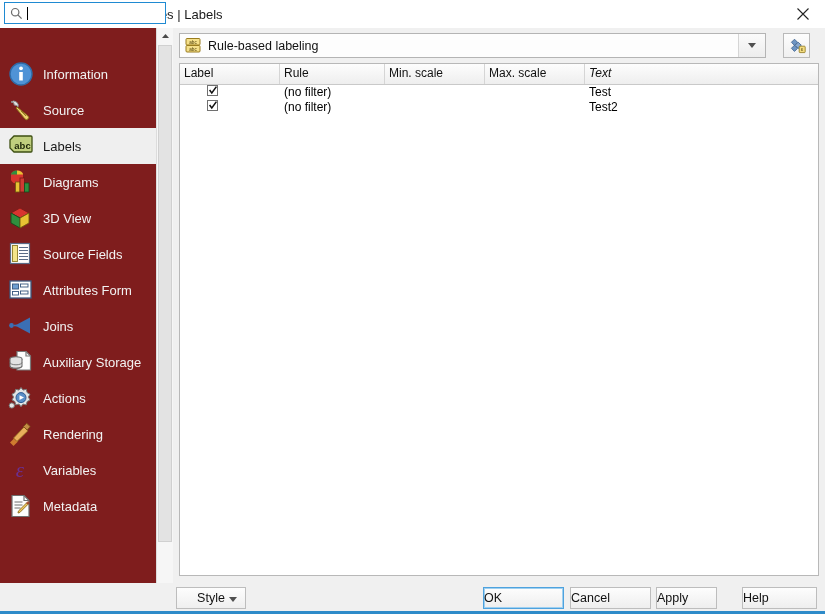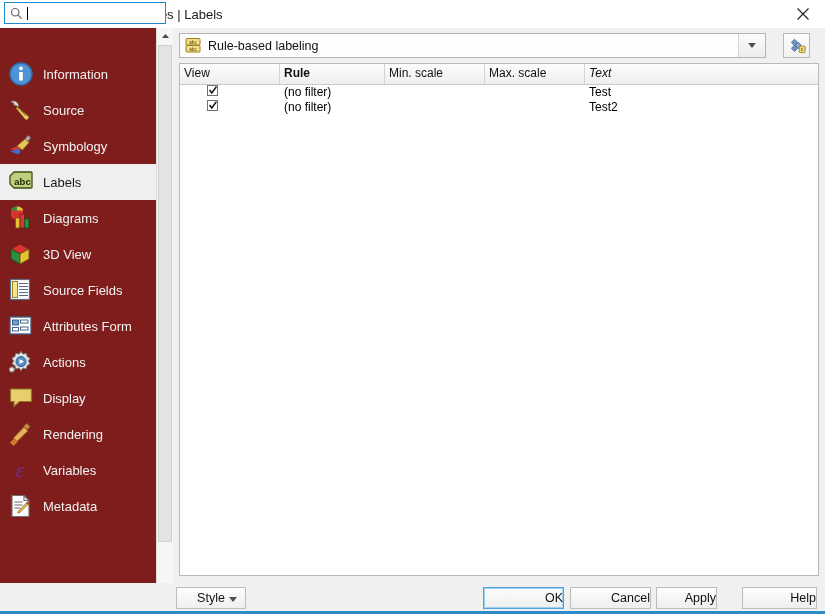--- a/index.html
+++ b/index.html
@@ -321,21 +321,21 @@
   .style-btn .tri-down { position: absolute; right: 8px; top: 9px; }
   .btn {
     position: absolute;
     top: 4px;
     height: 22px;
     background: linear-gradient(#fdfdfd, #eeeeee);
     border: 1px solid #bdbdbd;
     box-sizing: border-box;
     display: flex;
     align-items: center;
-    justify-content: flex-end;
+    justify-content: flex-start;
     font-size: 12.5px;
     color: #111;
     cursor: default;
   }
   .btn.primary {
     border: 1px solid #4ea2de;
     box-shadow: 0 0 0 1px #9fd0f0 inset;
   }
 </style>
 </head>
@@ -370,31 +370,20 @@
         </div>
         <div class="navitem">
           <span class="navicon">
             <svg width="26" height="26" viewBox="0 0 26 26">
               <path d="M3 5 a4.5 4.5 0 0 1 7 5 l-1.6 -1.6 l-2.2 -.4 l-.4 -2.2 z" fill="#e3e3e3" stroke="#8d8d8d" stroke-width="1"></path>
       <path d="M9 10 L20 19 a2 2 0 0 1 -3 3 L8 11 z" fill="#f0d071" stroke="#8c7318" stroke-width="1"></path>
       <path d="M13 14 L18 19" stroke="#8c7318" stroke-width="0.9"></path>
             </svg>
           </span>
           <span class="navlabel">Source</span>
-        </div>
-        <div class="navitem">
-          <span class="navicon">
-            <svg width="26" height="26" viewBox="0 0 26 26">
-              <path d="M2 16 l8 -3 l3 3 l-3 3 z" fill="#cf3b3b"></path>
-      <path d="M2 18.4 l8 -2.3 l3 2.6 l-3 2.6 z" fill="#3b6fcf"></path>
-      <path d="M9 13 l8 -7 l4 3.6 l-6.5 7.4 z" fill="#e9c45c" stroke="#8b6f1b" stroke-width="0.9"></path>
-      <path d="M17 6 l3.2 -3.4 l2.3 2 l-2.5 4 z" fill="#b0b0b0" stroke="#777" stroke-width="0.8"></path>
-            </svg>
-          </span>
-          <span class="navlabel">Symbology</span>
         </div>
         <div class="navitem selected">
           <span class="navicon">
             <svg width="26" height="26" viewBox="0 0 26 26">
               <path d="M2 7 L6 3 H23 a1 1 0 0 1 1 1 v14 a1 1 0 0 1 -1 1 H6 L2 15 z" fill="#c0cf7e" stroke="#3d4f12" stroke-width="1.3"></path>
       <text x="14.5" y="15.5" font-size="9.5" text-anchor="middle" fill="#1d2608" font-family="Liberation Sans, sans-serif" font-weight="bold">abc</text>
             </svg>
           </span>
           <span class="navlabel">Labels</span>
         </div>
@@ -441,35 +430,49 @@
       <rect x="12.5" y="7" width="7.5" height="3" fill="#fff" stroke="#35567d" stroke-width="0.9"></rect>
       <rect x="4.5" y="14.5" width="6" height="3.5" fill="#fff" stroke="#35567d" stroke-width="0.9"></rect>
       <rect x="12.5" y="14" width="7.5" height="3" fill="#fff" stroke="#35567d" stroke-width="0.9"></rect>
             </svg>
           </span>
           <span class="navlabel">Attributes Form</span>
         </div>
         <div class="navitem">
           <span class="navicon">
             <svg width="26" height="26" viewBox="0 0 26 26">
+              <circle cx="3.5" cy="12.5" r="2.4" fill="#3b6fb5"></circle>
+      <path d="M22 4.5 L22 20.5 L7 12.5 z" fill="#3b6fb5"></path>
+      <path d="M6 12.5 L9 12.5" stroke="#3b6fb5" stroke-width="1.6"></path>
+            </svg>
+          </span>
+          <span class="navlabel">Joins</span>
+        </div>
+        <div class="navitem">
+          <span class="navicon">
+            <svg width="26" height="26" viewBox="0 0 26 26">
+              <path d="M9 2.5 h9 l4.5 4.5 v14 h-13.5 z" fill="#fdfdfd" stroke="#7a7a7a" stroke-width="1.2"></path>
+      <path d="M18 2.5 v4.5 h4.5" fill="none" stroke="#7a7a7a" stroke-width="1.2"></path>
+      <ellipse cx="8" cy="10" rx="6" ry="2.3" fill="#e2e2e2" stroke="#6f6f6f" stroke-width="1.1"></ellipse>
+      <path d="M2 10 v7 a6 2.3 0 0 0 12 0 v-7" fill="#e2e2e2" stroke="#6f6f6f" stroke-width="1.1"></path>
+      <path d="M2 13.5 a6 2.3 0 0 0 12 0 M2 17 a6 2.3 0 0 0 12 0" fill="none" stroke="#6f6f6f" stroke-width="0.9"></path>
+            </svg>
+          </span>
+          <span class="navlabel">Auxiliary Storage</span>
+        </div>
+        <div class="navitem">
+          <span class="navicon">
+            <svg width="26" height="26" viewBox="0 0 26 26">
               <path d="M13 2.5 l2 2.6 l3.3 -.8 l.8 3.3 l2.9 1.6 l-1.6 2.9 l1.6 2.9 l-2.9 1.6 l-.8 3.3 l-3.3 -.8 l-2 2.6 l-2 -2.6 l-3.3 .8 l-.8 -3.3 l-2.9 -1.6 l1.6 -2.9 l-1.6 -2.9 l2.9 -1.6 l.8 -3.3 l3.3 .8 z" fill="#e4e4e4" stroke="#777" stroke-width="1"></path>
       <circle cx="13" cy="12.6" r="5" fill="#5a8fc7" stroke="#2f5e94" stroke-width="1"></circle>
       <path d="M11.5 10.2 L16 12.6 L11.5 15 z" fill="#fff"></path>
       <circle cx="3.8" cy="20.5" r="2.6" fill="#e4e4e4" stroke="#777" stroke-width="1"></circle>
             </svg>
           </span>
           <span class="navlabel">Actions</span>
-        </div>
-        <div class="navitem">
-          <span class="navicon">
-            <svg width="26" height="26" viewBox="0 0 26 26">
-              <path d="M2.5 4 h21 v12.5 h-12 l-5.5 5 v-5 h-3.5 z" fill="#e8cf6b" stroke="#8d7524" stroke-width="1.2"></path>
-            </svg>
-          </span>
-          <span class="navlabel">Display</span>
         </div>
         <div class="navitem">
           <span class="navicon">
             <svg width="26" height="26" viewBox="0 0 26 26">
               <path d="M2 21.5 l4.5 -4.5 l3.5 3.5 l-4.5 4.5 z" fill="#cf7b2f"></path>
       <path d="M5.5 17 l10.5 -11 l4 3.8 l-11 10.7 z" fill="#e9b05c" stroke="#8b5f1b" stroke-width="0.9"></path>
       <path d="M15.5 5.5 l3.2 -3.2 l3.5 3.2 l-3 3.6 z" fill="#c48b45" stroke="#7b5116" stroke-width="0.9"></path>
             </svg>
           </span>
           <span class="navlabel">Rendering</span>
@@ -546,22 +549,22 @@
           <path d="M6.5 8.2 L9.6 11.3 L6.5 14.4 L3.4 11.3 Z" fill="#6f96c4" stroke="#3b5f8c" stroke-width="0.8"></path>
           <path d="M10.2 5.2 L13.3 8.3 L10.2 11.4 L7.1 8.3 Z" fill="#89a9cf" stroke="#3b5f8c" stroke-width="0.8"></path>
           <rect x="11.2" y="9.2" width="6" height="6.4" rx="0.8" fill="#f3dc80" stroke="#8e7618" stroke-width="0.8"></rect>
           <text x="14.2" y="14.2" font-size="5" text-anchor="middle" fill="#4a3c05" font-family="Liberation Sans, sans-serif">ε</text>
         </svg>
       </div>
     </div>
 
     <div class="table-wrap">
       <div class="thead">
-          <div class="th" style="width: 100px;">View</div>
-          <div class="th" style="width: 105px; font-weight: bold;">Rule</div>
+          <div class="th" style="width: 100px;">Label</div>
+          <div class="th" style="width: 105px;">Rule</div>
           <div class="th" style="width: 100px;">Min. scale</div>
           <div class="th" style="width: 100px;">Max. scale</div>
           <div class="th" style="width: 233px; font-style: italic;">Text</div>
         </div>
       <div class="tbody">
           <div class="trow">
             <div class="td" style="width: 100px;">
               <div class="cb">
                 <svg width="11" height="11" viewBox="0 0 11 11">
                   <path d="M1.6 5 L3.8 8 L8.4 1.6" stroke="#111" stroke-width="1.5" fill="none"></path>

